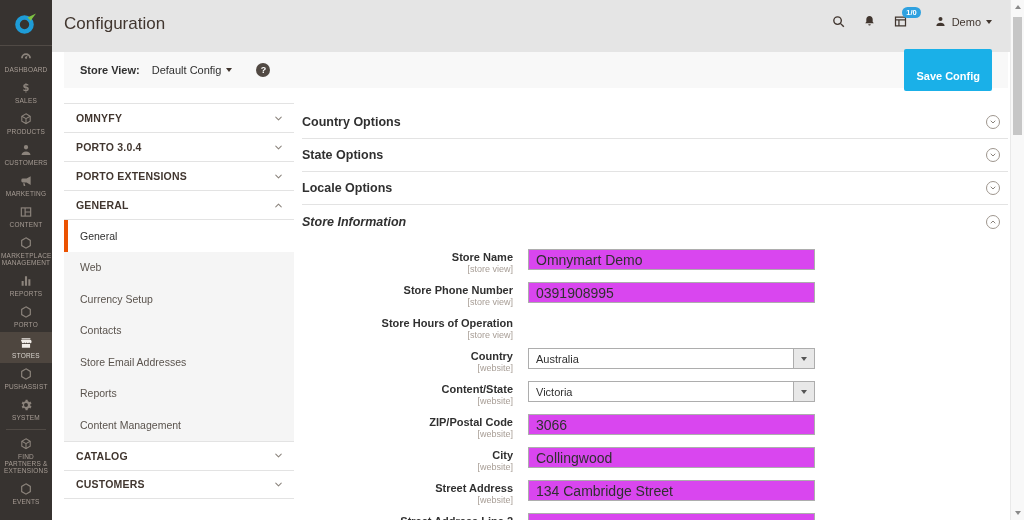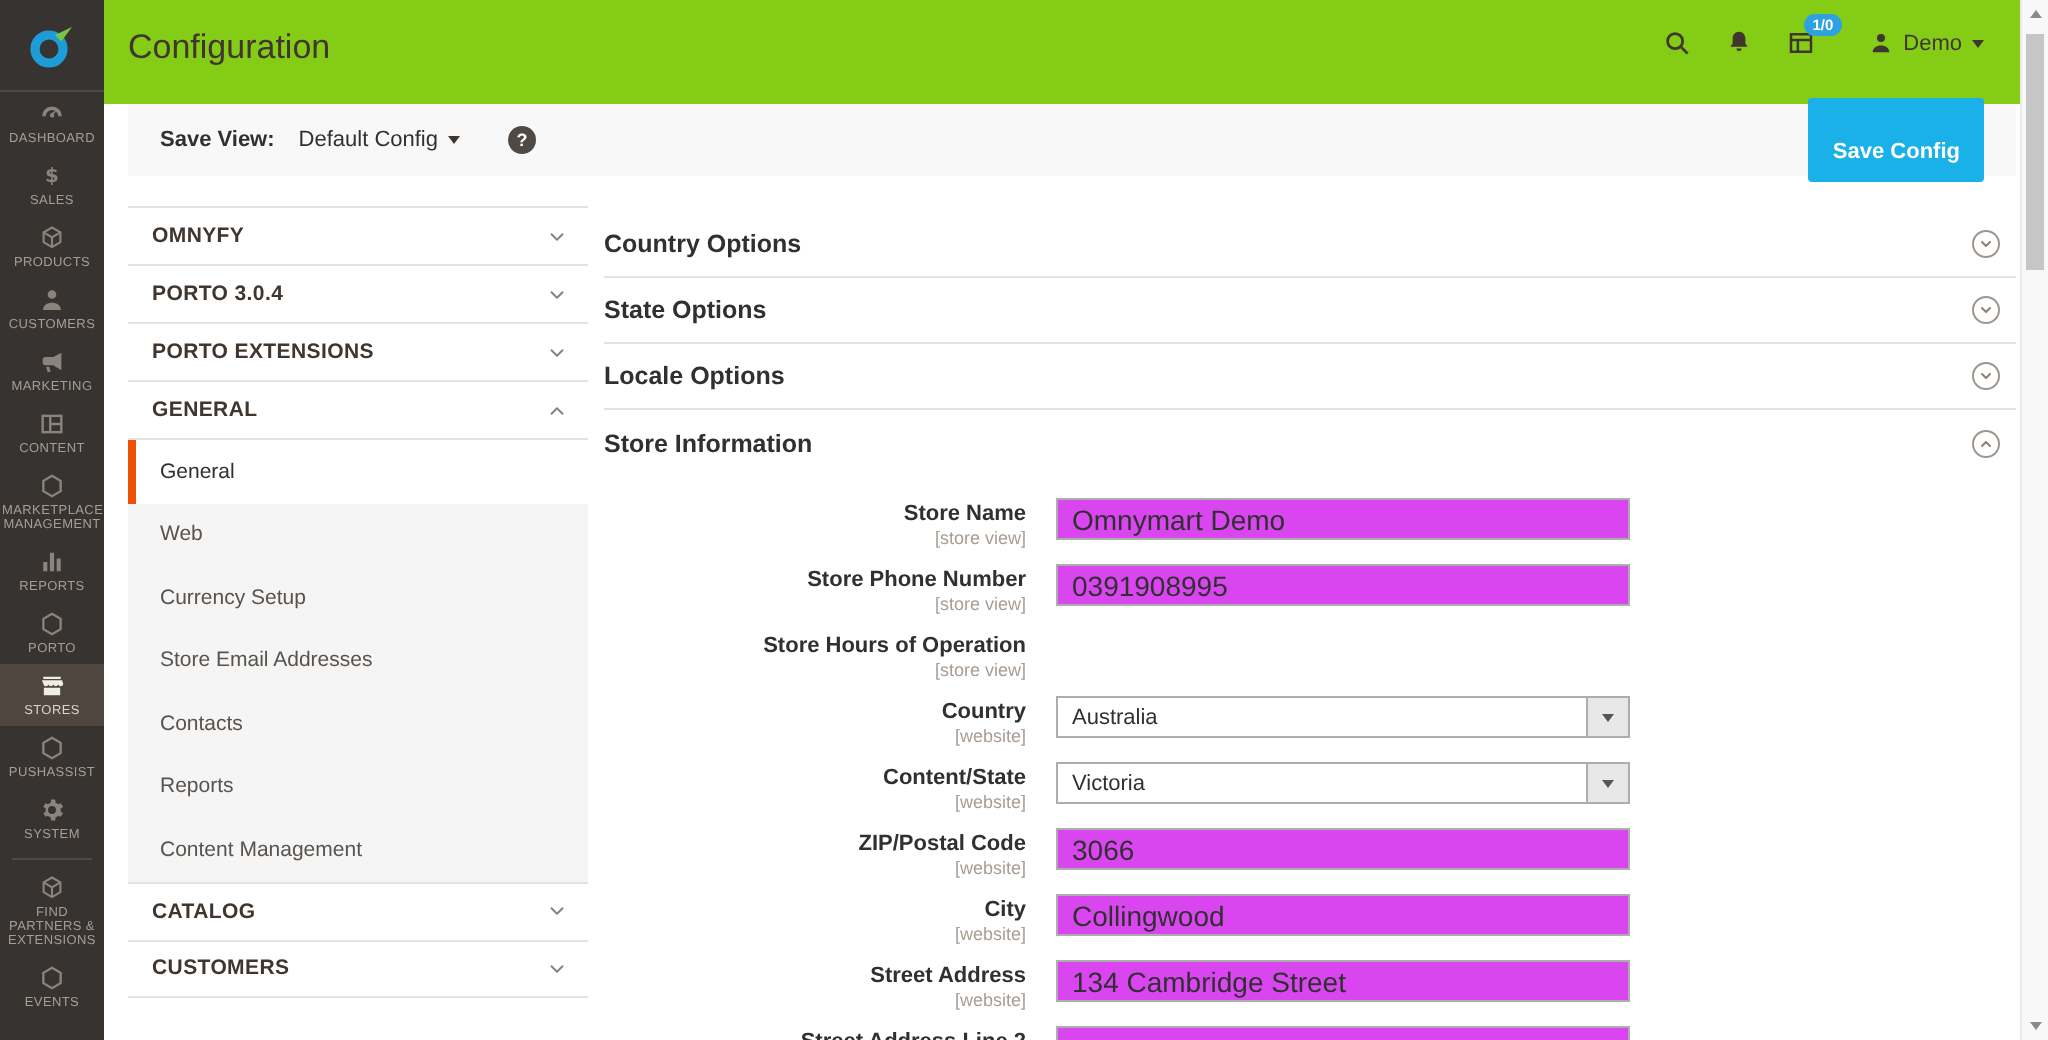--- a/index.html
+++ b/index.html
@@ -15,21 +15,21 @@
   .sitem .sicon { width:14px; height:14px; color:#8c847c; }
   .sitem .sicon svg { width:100%; height:100%; display:block; }
   .sitem .slabel { margin-top:2px; font-size:6.5px; line-height:7px; color:#a79d95; text-align:center;
                    letter-spacing:.2px; max-width:50px; }
   .sitem.active { background:#4e463f; }
   .sitem.active .sicon { color:#f0ece7; }
   .sitem.active .slabel { color:#d9d4ce; }
   .sdivider { height:1px; background:#504a45; margin:4px 6px 3px 6px; }
 
   
-  .topbar { position:absolute; left:52px; top:0; width:958px; height:52px; background:#84cc16; }
+  .topbar { position:absolute; left:52px; top:0; width:958px; height:52px; background:#e5e5e5; }
   .page-title { position:absolute; left:12px; top:14px; font-size:17px; color:#41362f; font-weight:400; }
   .hdr-actions { position:absolute; right:18px; top:14px; display:flex; align-items:center; gap:16px; }
   .hicon { width:15px; height:15px; color:#41362f; cursor:pointer; position:relative; }
   .hicon svg { width:100%; height:100%; display:block; }
   .badge { position:absolute; top:-7px; right:-13px; background:#2ea1e0; color:#fff; font-size:7.5px;
            font-weight:bold; border-radius:8px; padding:1.5px 4px; line-height:1; }
   .account { display:flex; align-items:center; gap:5px; cursor:pointer; }
   .account .hicon { width:13px; height:13px; }
   .account .uname { font-size:11px; color:#41362f; }
   .caret-down { width:0; height:0; border-left:3.5px solid transparent; border-right:3.5px solid transparent;
@@ -60,21 +60,21 @@
   .chev.up { transform:rotate(180deg); }
   .cn-sub { background:#f5f5f5; border-top:1px solid #e3e3e3; }
   .cn-item { height:31.5px; display:flex; align-items:center; padding:0 12px; font-size:10.5px;
              color:#5a534d; cursor:pointer; border-left:4px solid transparent; }
   .cn-item.active { background:#fff; border-left:4px solid #eb5202; color:#303030; }
 
   
   .content { position:absolute; left:302px; top:106px; width:706px; }
   .msection { height:33px; display:flex; align-items:center; border-bottom:1px solid #e3e3e3;
               cursor:pointer; padding-right:8px; }
-  .msection.expanded { border-bottom:none; }
+  .msection.expanded { border-bottom:none;font-style:italic; }
   .msection .mtitle { font-size:12.5px; font-weight:600; color:#303030; }
   .expander { margin-left:auto; width:14px; height:14px; border:1px solid #9e968e; border-radius:50%;
               display:flex; align-items:center; justify-content:center; color:#8a837c; }
   .expander svg { width:8px; height:8px; display:block; }
   .expander.up svg { transform:rotate(180deg); }
 
   
   .form { margin-top:11px; }
   .frow { display:flex; align-items:flex-start; margin-bottom:8px; min-height:21px; }
   .flabel { width:226px; padding:2px 15px 0 0; text-align:right; }
@@ -261,21 +261,21 @@
               <path fill="currentColor" d="M12 3.6a3.7 3.7 0 1 1 0 7.4 3.7 3.7 0 0 1 0-7.4zM4.3 20.5c.3-4.1 3.5-6.1 7.7-6.1s7.4 2 7.7 6.1z"></path>
             </svg>
           </span>
         <span class="uname">Demo</span>
         <span class="caret-down"></span>
       </span>
     </div>
   </div>
 
   <div class="toolbar">
-    <span class="sv-label">Save View:</span>
+    <span class="sv-label">Store View:</span>
     <span class="sv-switch">
       <span class="sv-value">Default Config</span>
       <span class="caret-down"></span>
     </span>
     <span class="help-icon"></span>
     <button class="save-btn">Save Config</button>
   </div>
 
   <div class="confignav">
     <div class="cn-head">
@@ -307,22 +307,22 @@
       <span class="chev up">
           <svg viewBox="0 0 24 24">
             <path d="M6 9l6 6 6-6" fill="none" stroke="currentColor" stroke-width="2.2" stroke-linecap="round" stroke-linejoin="round"></path>
           </svg>
         </span>
     </div>
     <div class="cn-sub">
       <div class="cn-item active">General</div>
       <div class="cn-item">Web</div>
       <div class="cn-item">Currency Setup</div>
+      <div class="cn-item">Contacts</div>
       <div class="cn-item">Store Email Addresses</div>
-      <div class="cn-item">Contacts</div>
       <div class="cn-item">Reports</div>
       <div class="cn-item">Content Management</div>
     </div>
     <div class="cn-head">
       <span class="cn-title">CATALOG</span>
       <span class="chev">
           <svg viewBox="0 0 24 24">
             <path d="M6 9l6 6 6-6" fill="none" stroke="currentColor" stroke-width="2.2" stroke-linecap="round" stroke-linejoin="round"></path>
           </svg>
         </span>

